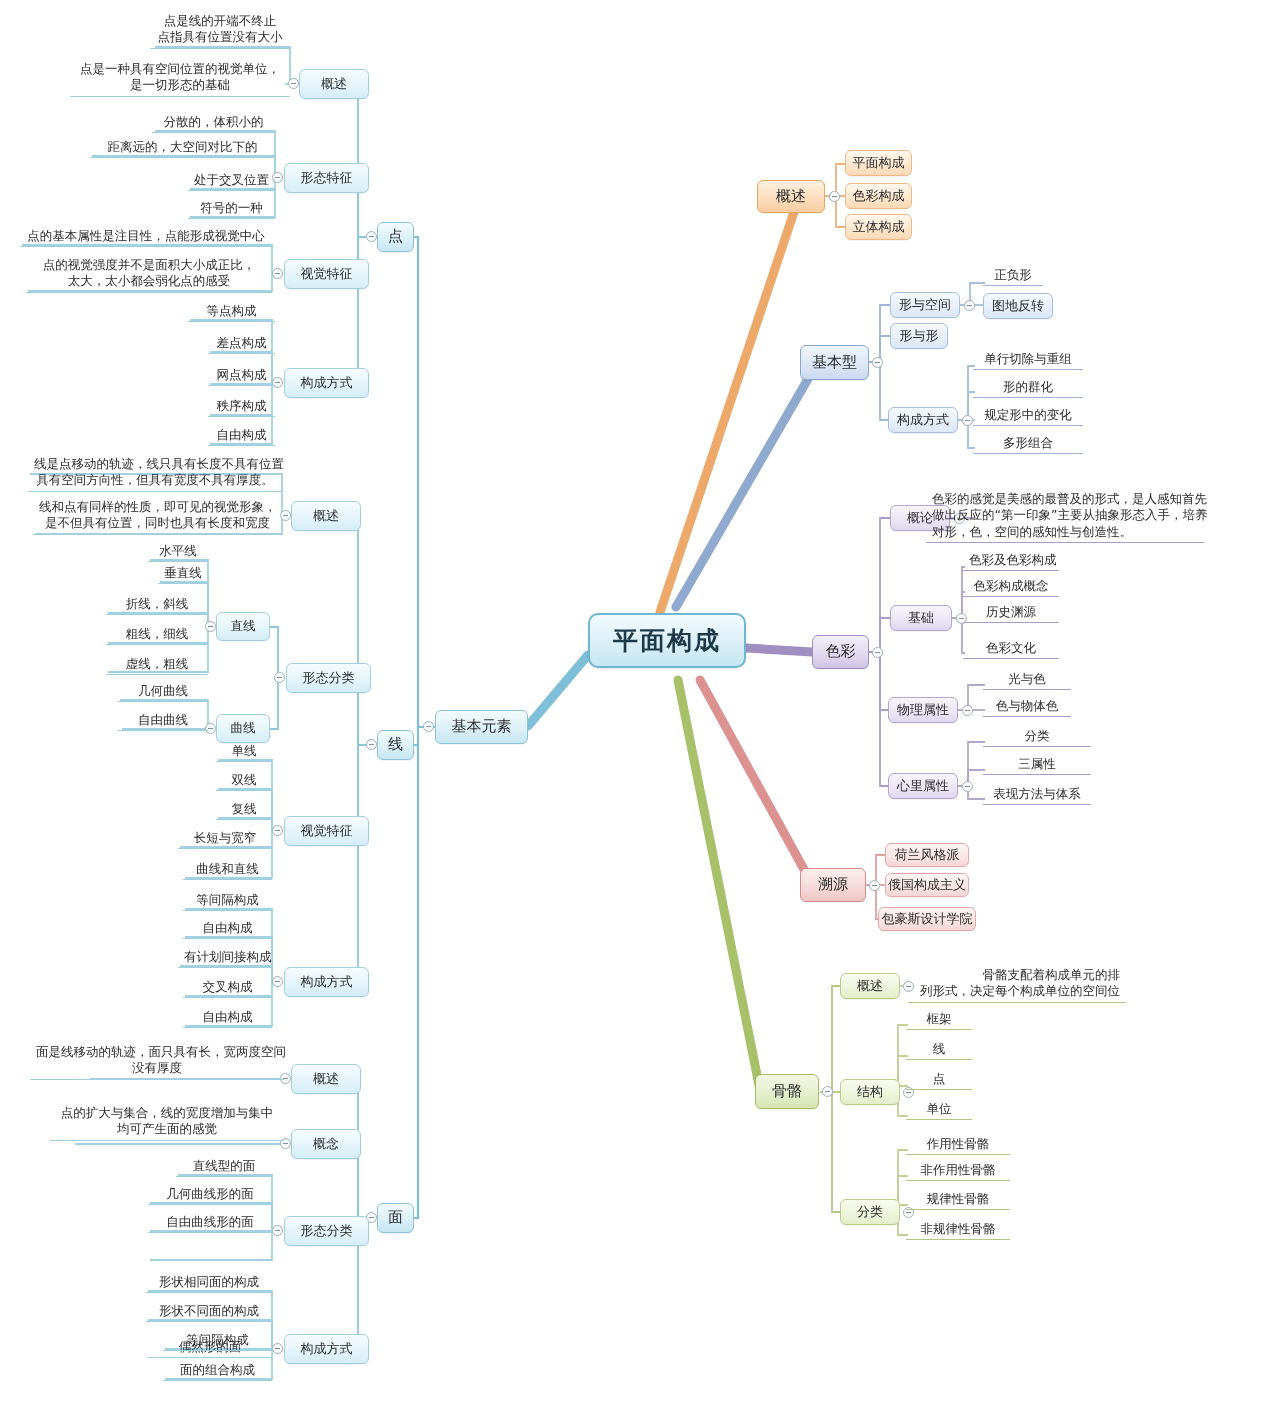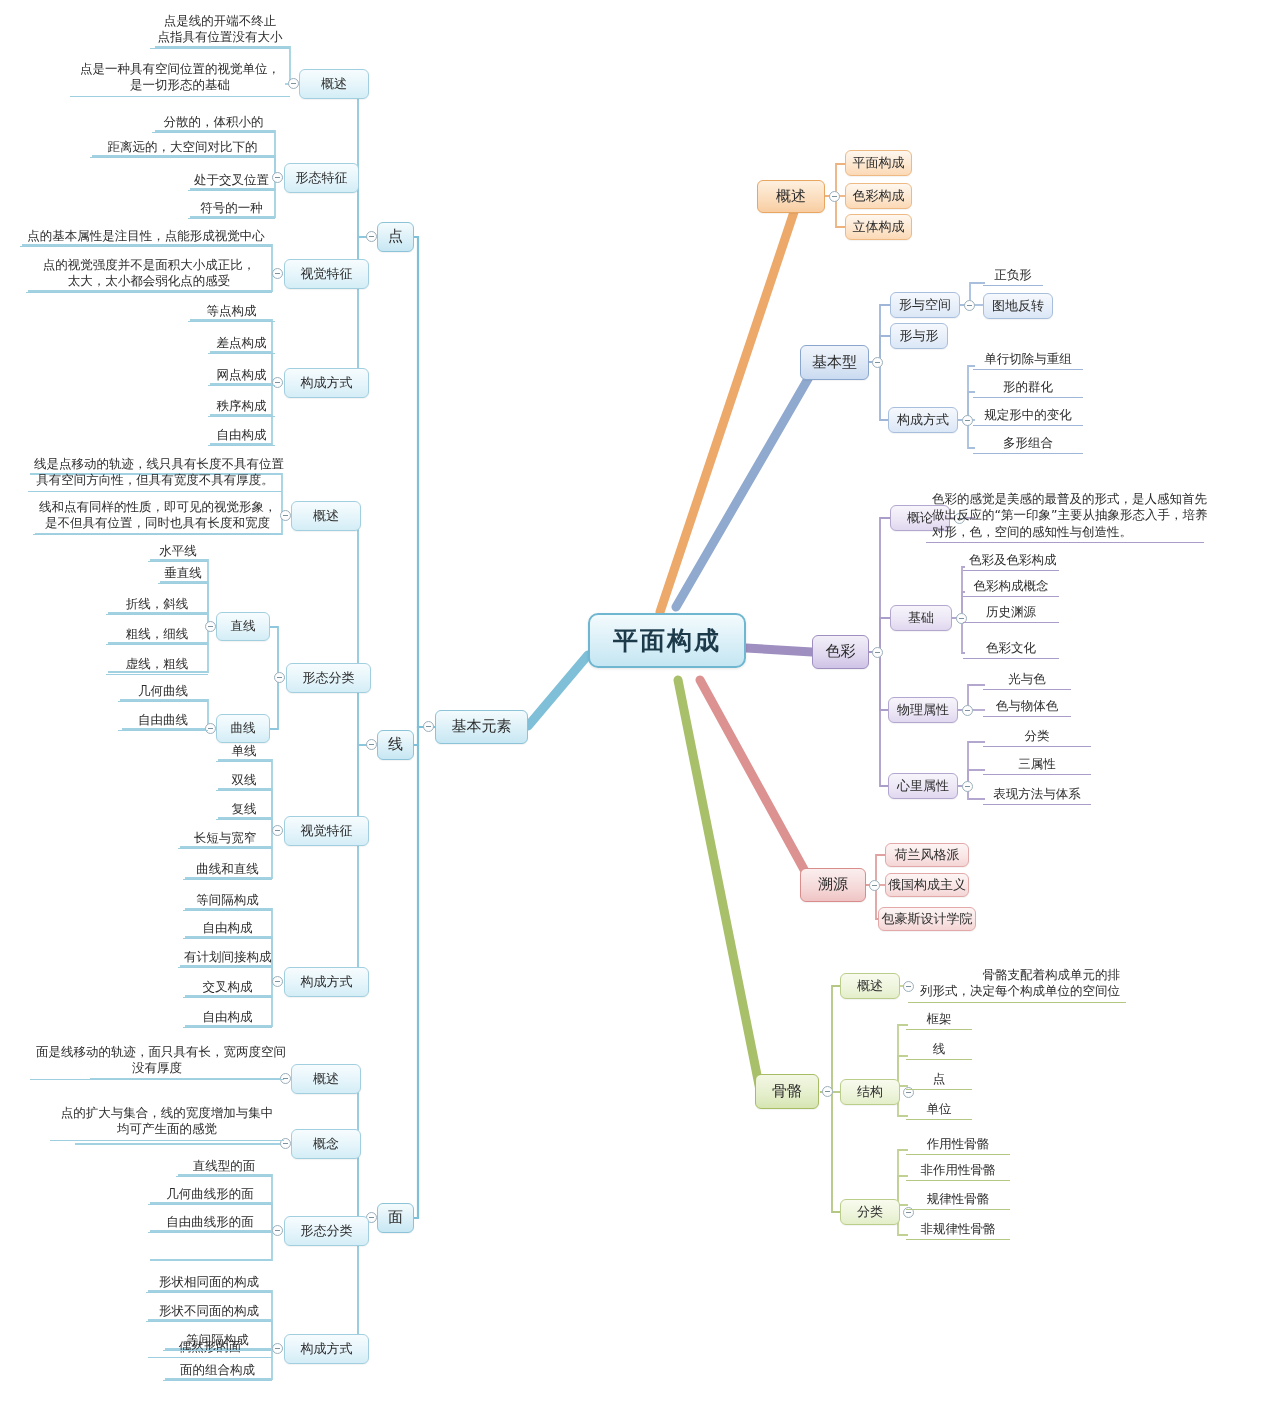--- a/index.html
+++ b/index.html
@@ -265,21 +265,21 @@
   <div class="node box t-blue lvl1" style="left:377px;top:222px;width:37px;height:30px;">点</div>
   <div class="toggle" style="left:366px;top:231px;"></div>
 
   <div class="node box t-blue2 lvl2" style="left:299px;top:69px;width:70px;height:30px;">概述</div>
   <div class="toggle" style="left:288px;top:78px;"></div>
   <div class="node leaf u-blue note" style="left:150px;top:12px;width:140px;">点是线的开端不终止
 点指具有位置没有大小</div>
   <div class="node leaf u-blue note" style="left:70px;top:60px;width:220px;">点是一种具有空间位置的视觉单位，
 是一切形态的基础</div>
 
-  <div class="node box t-blue2 lvl2" style="left:284px;top:163px;width:75px;height:30px;">形态特征</div>
+  <div class="node box t-blue2 lvl2" style="left:284px;top:163px;width:85px;height:30px;">形态特征</div>
   <div class="toggle" style="left:272px;top:172px;"></div>
   <div class="node leaf u-blue note" style="left:152px;top:113px;width:123px;">分散的，体积小的</div>
   <div class="node leaf u-blue note" style="left:90px;top:138px;width:185px;">距离远的，大空间对比下的</div>
   <div class="node leaf u-blue note" style="left:188px;top:171px;width:87px;">处于交叉位置</div>
   <div class="node leaf u-blue note" style="left:188px;top:199px;width:87px;">符号的一种</div>
 
   <div class="node box t-blue2 lvl2" style="left:284px;top:259px;width:85px;height:30px;">视觉特征</div>
   <div class="toggle" style="left:272px;top:268px;"></div>
   <div class="node leaf u-blue note" style="left:20px;top:227px;width:252px;">点的基本属性是注目性，点能形成视觉中心</div>
   <div class="node leaf u-blue note" style="left:26px;top:256px;width:246px;">点的视觉强度并不是面积大小成正比，

